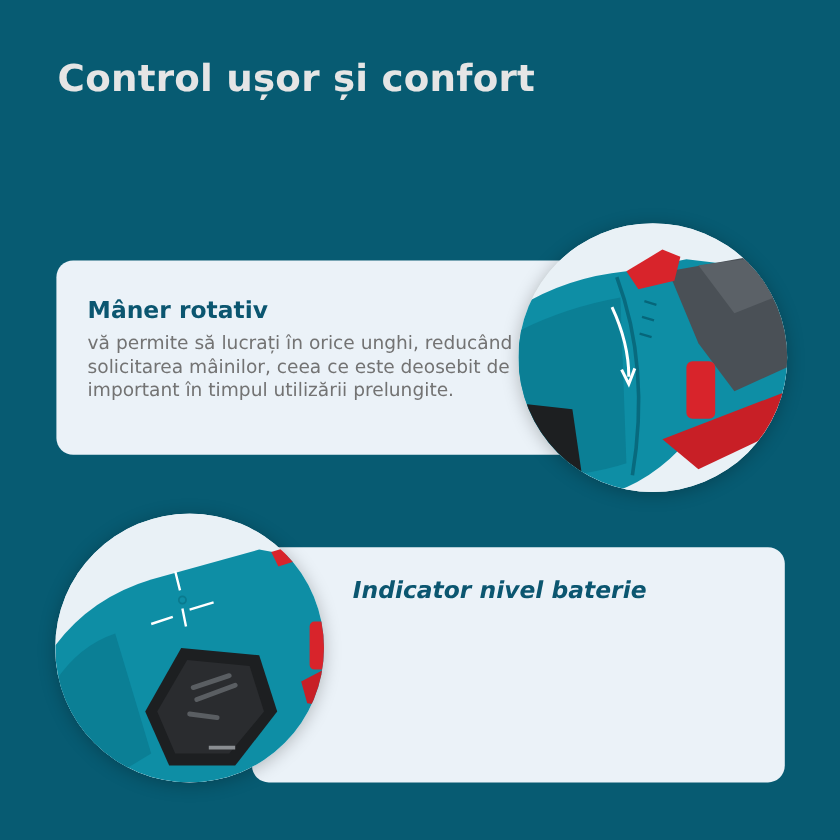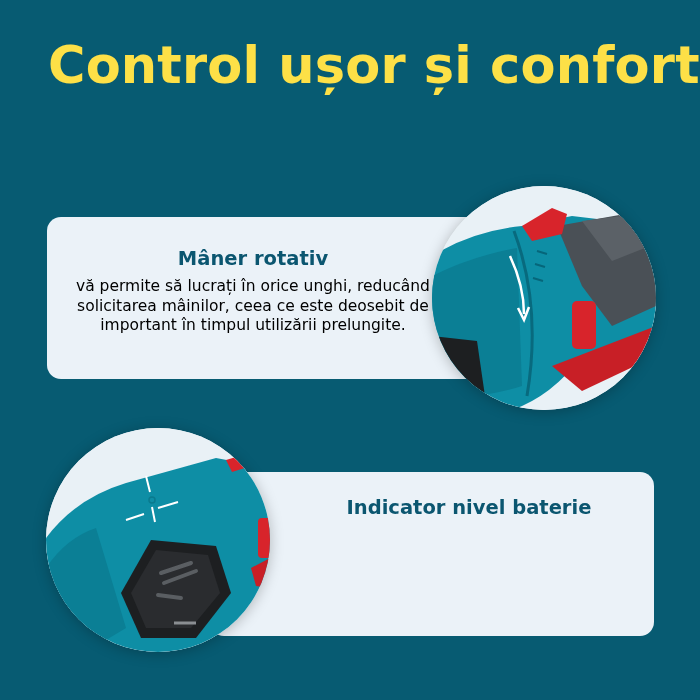--- a/index.html
+++ b/index.html
@@ -3,37 +3,36 @@
 <meta charset="utf-8">
 <style>
   html, body { margin:0; padding:0; }
   body {
     width:700px; height:700px; overflow:hidden; position:relative;
     background:#075b72;
     font-family:"DejaVu Sans", "Liberation Sans", sans-serif;
   }
   .title {
     position:absolute; left:48px; top:40px;
-    color:#fde047; font-size:51px; font-weight:bold; letter-spacing:0.2px;
+    color:#e5e5e5; font-size:31px; font-weight:bold; letter-spacing:0.2px;
     margin:0; line-height:52px;
   }
   .card {
     position:absolute; background:#ebf2f8; border-radius:14px;
     color:#1a3a4a;
-    text-align:center;
   }
   .card h2 {
     margin:0; font-size:19.5px; font-weight:bold; color:#0b5670; line-height:24px;
   }
   .card p {
-    margin:6px 0 0 0; font-size:15.5px; line-height:19.5px; color:#000000;
+    margin:6px 0 0 0; font-size:15.5px; line-height:19.5px; color:#737373;
   }
   #card1 { left:47px; top:217px; width:470px; height:162px; }
   #card1 .inner { position:absolute; left:26px; top:30px; width:360px; }
-  #card2 { left:210px; top:472px; width:444px; height:164px; }
+  #card2 { left:210px; top:456px; width:444px; height:196px;font-style:italic; }
   #card2 .inner { position:absolute; left:84px; top:24px; width:350px; }
 
   .circle {
     position:absolute; border-radius:50%; overflow:hidden;
     background:#e9f1f6;
     box-shadow: 0 2px 14px rgba(0,0,0,0.25);
   }
   #circle1 { left:432px; top:186px; width:224px; height:224px; }
   #circle2 { left:46px; top:428px; width:224px; height:224px; }
 </style>

